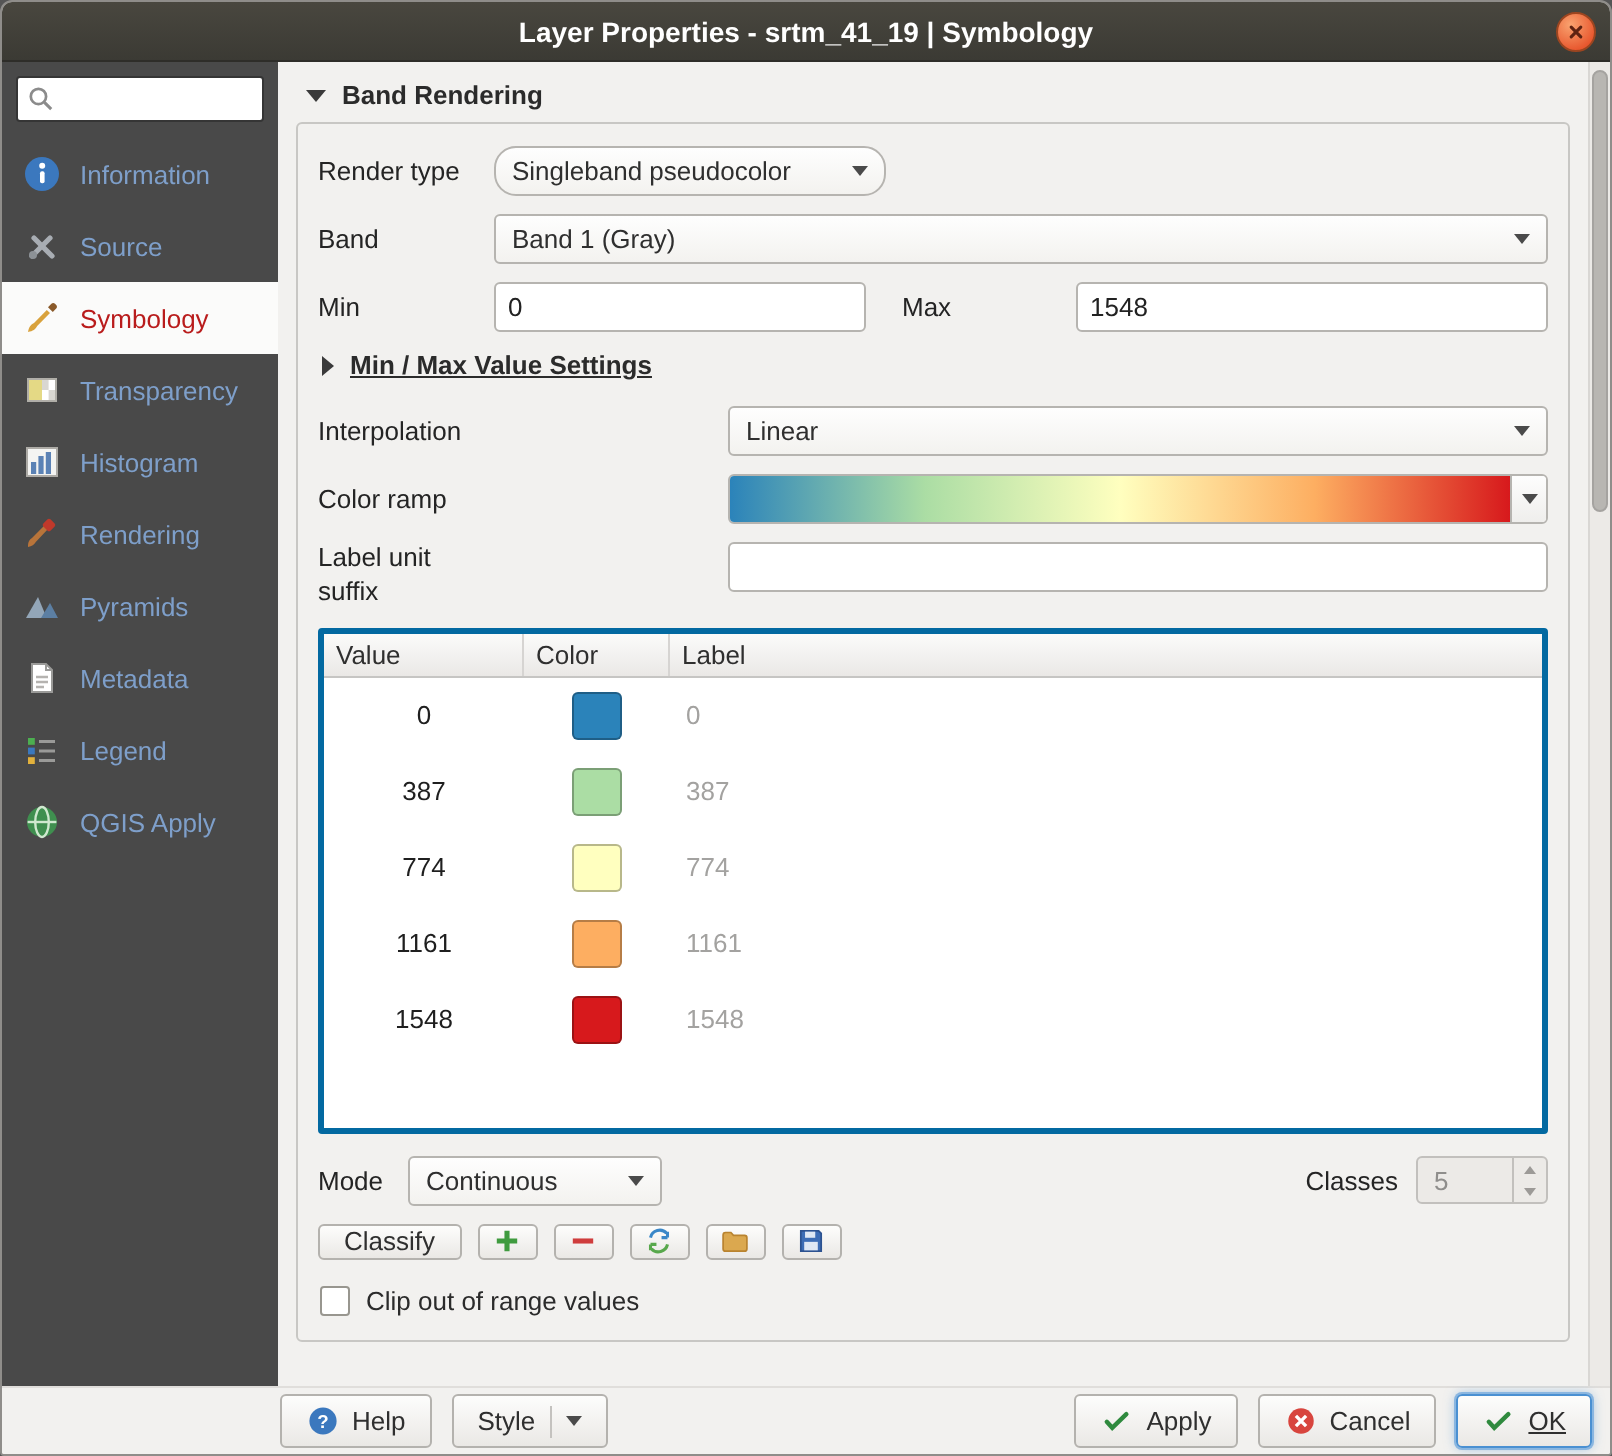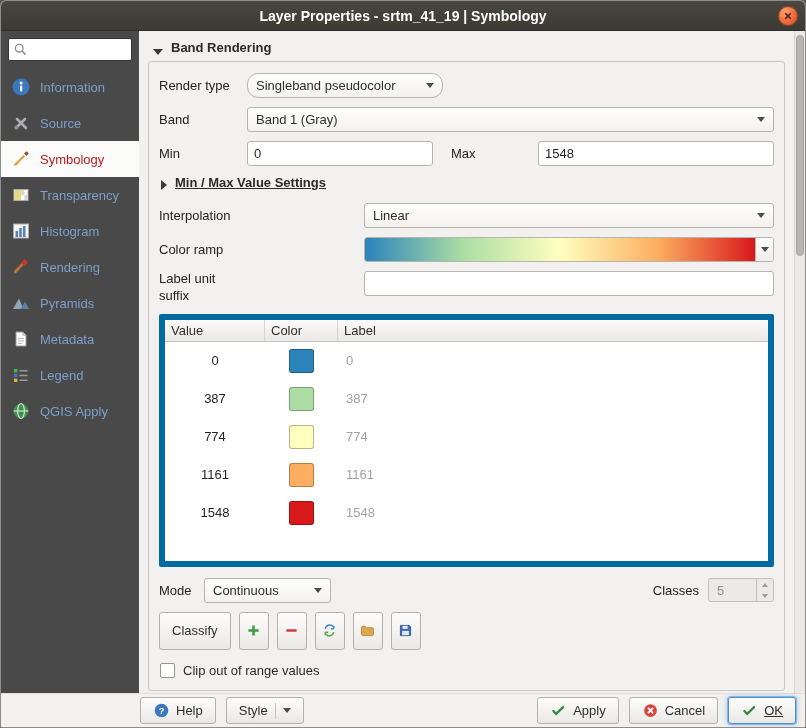--- a/index.html
+++ b/index.html
@@ -46,21 +46,21 @@
     height:36px; display:flex; align-items:center; gap:9px;
     padding-left:10px; color:#7e9fca; cursor:default; font-size:13px;
   }
   .nav-item.selected { background:#fbfbfa; color:#b91c1c; }
   .nav-icon { width:20px; height:20px; flex:0 0 20px; display:flex; }
   
   .main { flex:1; position:relative; background:#f2f1ef; min-width:0; }
   .scrollarea { position:absolute; left:0; top:0; bottom:0; right:11px; overflow:hidden; padding:5px 9px 0 9px; }
   .vscroll { position:absolute; right:0; top:0; bottom:0; width:11px; background:#eceae7; border-left:1px solid #d9d7d4; }
   .vscroll .thumb { position:absolute; left:1px; right:1px; top:4px; height:221px; background:#b8b6b2; border:1px solid #a5a3a0; border-radius:4px; }
-  .group-header { display:flex; align-items:flex-end; gap:8px; margin:4px 0 6px 5px; font-weight:bold; }
+  .group-header { display:flex; align-items:center; gap:8px; margin:4px 0 6px 5px; font-weight:bold; }
   .tri-down { width:0; height:0; border-left:5px solid transparent; border-right:5px solid transparent; border-top:6px solid #3a3a3a; }
   .tri-right { width:0; height:0; border-top:5px solid transparent; border-bottom:5px solid transparent; border-left:6px solid #3a3a3a; }
   .group-frame { border:1px solid #c8c7c4; border-radius:3px; padding:11px 10px 10px 10px; }
   .frow { display:flex; align-items:center; margin-bottom:9px; }
   .flabel { color:#242424; }
   .w88 { flex:0 0 88px; width:88px; }
   .w205 { flex:0 0 205px; width:205px; }
   .grow { flex:1; min-width:0; }
   .combo {
     height:25px; background:linear-gradient(#fefefe,#f3f2ef);
@@ -77,42 +77,42 @@
   }
   .min-input { width:186px; flex:0 0 186px; }
   .max-label { margin-left:18px; flex:0 0 87px; width:87px; }
   .subheader { margin:1px 0 13px 2px;text-decoration:underline; }
   .suffix-row { align-items:flex-start; }
   .suffix-label span { display:inline-block; width:80px; line-height:1.3; }
   .ramp { height:25px; border:1px solid #b6b4b0; border-radius:3px; background:#fff; display:flex; overflow:hidden; }
   .ramp-gradient { flex:1; }
   .ramp-arrow { width:18px; flex:0 0 18px; border-left:1px solid #b6b4b0; background:linear-gradient(#fdfdfd,#efeeec); display:flex; align-items:center; justify-content:center; }
   
-  .ctable { margin:3px 0 11px 0; height:253px; border:6px solid #0369a1; border-radius:2px; background:#fff; overflow:hidden; }
+  .ctable { margin:3px 0 11px 0; height:253px; border:3px solid #0369a1; border-radius:2px; background:#fff; overflow:hidden; }
   .thead { display:flex; height:22px; background:linear-gradient(#fbfbfa,#eae8e6); border-bottom:1px solid #c6c5c3; }
   .th { padding:3px 6px; color:#2f2f2f; border-right:1px solid #d6d4d2; }
   .th-value { flex:0 0 100px; width:100px; }
   .th-color { flex:0 0 73px; width:73px; }
   .th-label { flex:1; border-right:none; }
   .trow { display:flex; height:38px; align-items:center; }
   .tc-value { flex:0 0 100px; text-align:center; color:#1f1f1f; }
   .tc-color { flex:0 0 73px; display:flex; justify-content:center; }
   .tc-label { flex:1; color:#a3a2a0; padding-left:8px; }
   .swatch { width:25px; height:24px; border-radius:3px; border:1px solid rgba(0,0,0,.28); }
   
   .mode-label { flex:0 0 45px; width:45px; }
   .classes-label { margin-right:9px; }
   .spin { width:66px; flex:0 0 66px; height:24px; border:1px solid #c2c0bd; border-radius:3px; background:#eceae7; display:flex; align-items:stretch; color:#8f8e8c; overflow:hidden; }
   .spin .sval { flex:1; display:flex; align-items:center; padding-left:8px; }
   .spin-btns { width:17px; flex:0 0 17px; border-left:1px solid #c2c0bd; display:flex; flex-direction:column; }
   .spin-btns div { flex:1; display:flex; align-items:center; justify-content:center; }
   .tri-up-s { width:0;height:0;border-left:3px solid transparent;border-right:3px solid transparent;border-bottom:4px solid #9c9a97; }
   .tri-dn-s { width:0;height:0;border-left:3px solid transparent;border-right:3px solid transparent;border-top:4px solid #9c9a97; }
   .btn {
-    height:38px; background:linear-gradient(#fdfdfc,#eae8e5);
+    height:18px; background:linear-gradient(#fdfdfc,#eae8e5);
     border:1px solid #b4b2ae; border-radius:3px; padding:0 12px;
     font:13px "Liberation Sans",sans-serif; color:#2f2f2f;
     display:inline-flex; align-items:center; gap:6px; cursor:default;
   }
   .icon-btn { width:30px; flex:0 0 30px; padding:0; justify-content:center; }
   .tools-row { gap:8px; display:flex; align-items:center; margin-bottom:11px; }
   .check-row { margin:13px 0 2px 1px; display:flex; align-items:center; }
   .checkbox { width:15px; height:15px; background:#fff; border:1px solid #98968f; border-radius:2px; margin-right:8px; }
   
   .footer {

